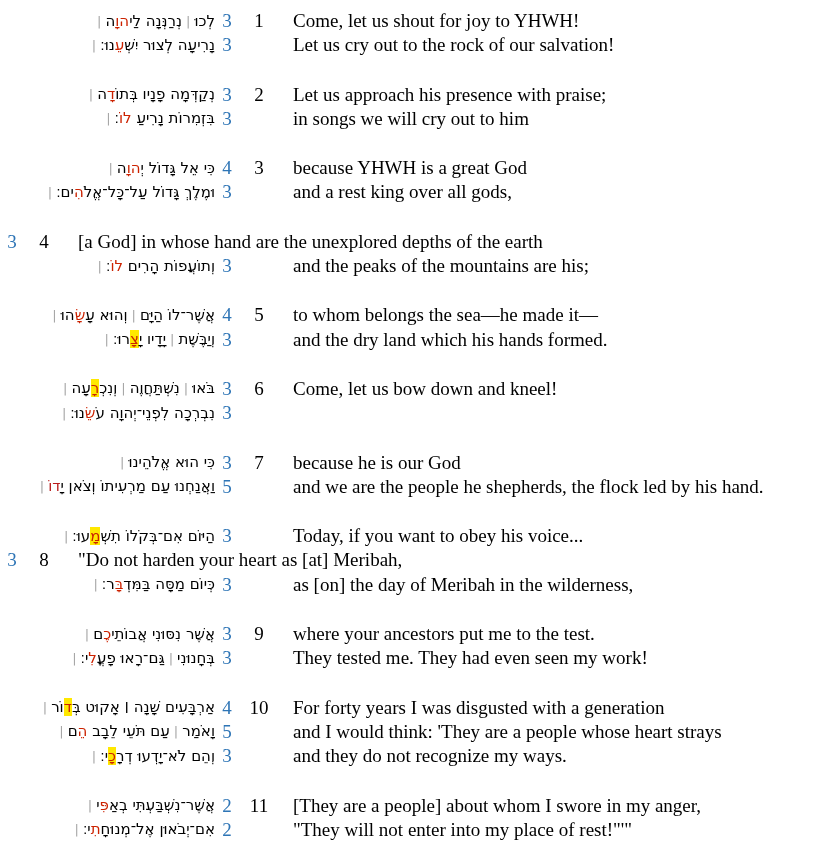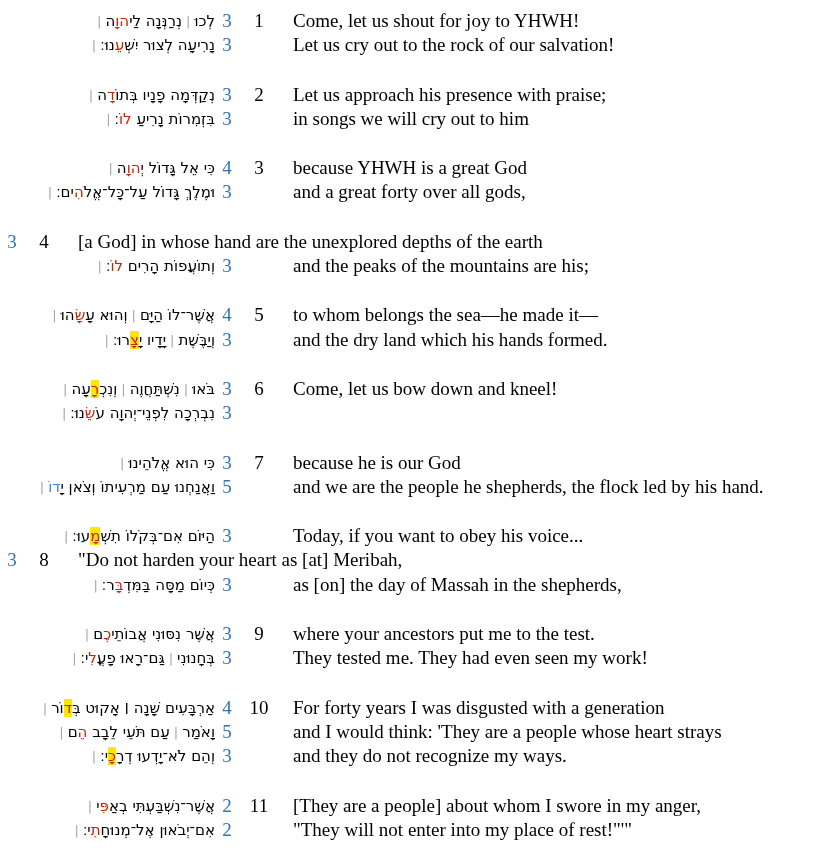--- a/index.html
+++ b/index.html
@@ -13,21 +13,21 @@
   }
   .page {
     padding-top: 9px;
     width: 825px;
   }
   .group {
     margin-bottom: 25px;
   }
   .row {
     display: flex;
-    align-items: flex-start;
+    align-items: center;
     height: 24.3px;
     line-height: 24.3px;
     white-space: nowrap;
   }
   .heb {
     width: 215px;
     min-width: 215px;
     direction: rtl;
     text-align: right;
     font-family: "DejaVu Sans", sans-serif;
@@ -94,21 +94,21 @@
       <div class="row">
         <div class="heb"><span class="seg">כִּי אֵל גָּדוֹל יְ</span><span class="seg" style="color: rgb(204, 34, 0);">הוָ</span><span class="seg">ה</span><span class="bar" style="color: rgb(166, 166, 166);">|</span></div>
         <div class="count" style="color: rgb(46, 117, 182);">4</div>
         <div class="verse">3</div>
         <div class="eng">because YHWH is a great God</div>
       </div>
       <div class="row">
         <div class="heb"><span class="seg">וּמֶלֶךְ גָּדוֹל עַל־כָּל־אֱלֹ</span><span class="seg" style="color: rgb(204, 34, 0);">הִ</span><span class="seg">ים׃</span><span class="bar" style="color: rgb(166, 166, 166);">|</span></div>
         <div class="count" style="color: rgb(46, 117, 182);">3</div>
         <div class="verse"></div>
-        <div class="eng">and a great forty over all gods,</div>
+        <div class="eng">and a rest king over all gods,</div>
       </div>
     </div>
     <div class="group">
       <div class="row">
         <div class="count" style="color: rgb(46, 117, 182);">3</div>
         <div class="verse">4</div>
         <div class="eng">[a God] in whose hand are the unexplored depths of the earth</div>
       </div>
       <div class="row">
         <div class="heb"><span class="seg">וְתוֹעֲפוֹת הָרִים </span><span class="seg" style="color: rgb(204, 34, 0);">לוֹ</span><span class="seg">׃</span><span class="bar" style="color: rgb(166, 166, 166);">|</span></div>
@@ -145,21 +145,21 @@
       </div>
     </div>
     <div class="group">
       <div class="row">
         <div class="heb"><span class="seg">כִּי הוּא אֱלֹהֵינוּ</span><span class="bar" style="color: rgb(166, 166, 166);">|</span></div>
         <div class="count" style="color: rgb(46, 117, 182);">3</div>
         <div class="verse">7</div>
         <div class="eng">because he is our God</div>
       </div>
       <div class="row">
-        <div class="heb"><span class="seg">וַאֲנַחְנוּ עַם מַרְעִיתוֹ וְצֹאן יָ</span><span class="seg" style="color: #3b82f6;">דוֹ</span><span class="bar" style="color: rgb(166, 166, 166);">|</span></div>
+        <div class="heb"><span class="seg">וַאֲנַחְנוּ עַם מַרְעִיתוֹ וְצֹאן יָ</span><span class="seg" style="color: #b91c1c;">דוֹ</span><span class="bar" style="color: rgb(166, 166, 166);">|</span></div>
         <div class="count" style="color: rgb(46, 117, 182);">5</div>
         <div class="verse"></div>
         <div class="eng">and we are the people he shepherds, the flock led by his hand.</div>
       </div>
     </div>
     <div class="group">
       <div class="row">
         <div class="heb"><span class="seg">הַיּוֹם אִם־בְּקֹלוֹ תִשְׁ</span><span class="seg" style="color: rgb(204, 34, 0); background: rgb(255, 232, 0);">מָ</span><span class="seg">עוּ׃</span><span class="bar" style="color: rgb(166, 166, 166);">|</span></div>
         <div class="count" style="color: rgb(46, 117, 182);">3</div>
         <div class="verse"></div>
@@ -167,21 +167,21 @@
       </div>
       <div class="row">
         <div class="count" style="color: rgb(46, 117, 182);">3</div>
         <div class="verse">8</div>
         <div class="eng">"Do not harden your heart as [at] Meribah,</div>
       </div>
       <div class="row">
         <div class="heb"><span class="seg">כְּיוֹם מַסָּה בַּמִּדְ</span><span class="seg" style="color: rgb(204, 34, 0);">בָּ</span><span class="seg">ר׃</span><span class="bar" style="color: rgb(166, 166, 166);">|</span></div>
         <div class="count" style="color: rgb(46, 117, 182);">3</div>
         <div class="verse"></div>
-        <div class="eng">as [on] the day of Massah in the shepherds,</div>
+        <div class="eng">as [on] the day of Meribah in the wilderness,</div>
       </div>
     </div>
     <div class="group">
       <div class="row">
         <div class="heb"><span class="seg">אֲשֶׁר נִסּוּנִי אֲבוֹתֵי</span><span class="seg" style="color: rgb(204, 34, 0);">כֶ</span><span class="seg">ם</span><span class="bar" style="color: rgb(166, 166, 166);">|</span></div>
         <div class="count" style="color: rgb(46, 117, 182);">3</div>
         <div class="verse">9</div>
         <div class="eng">where your ancestors put me to the test.</div>
       </div>
       <div class="row">

